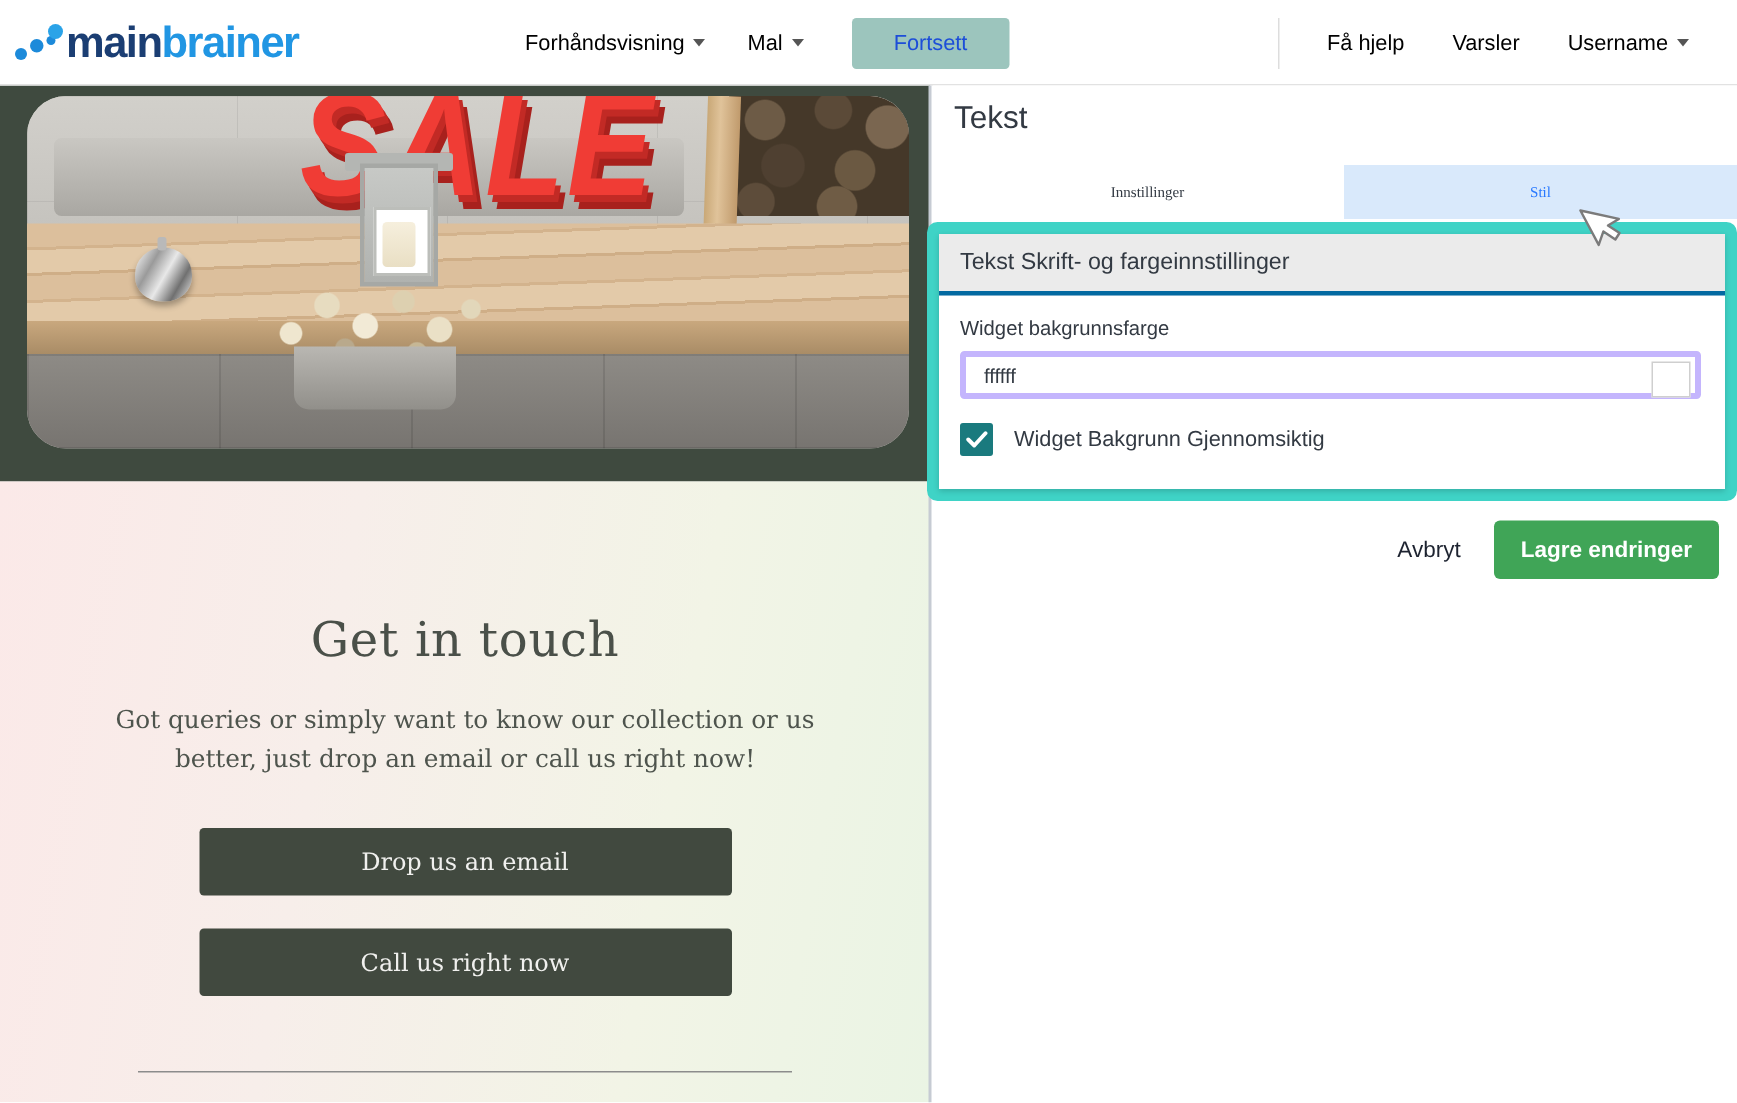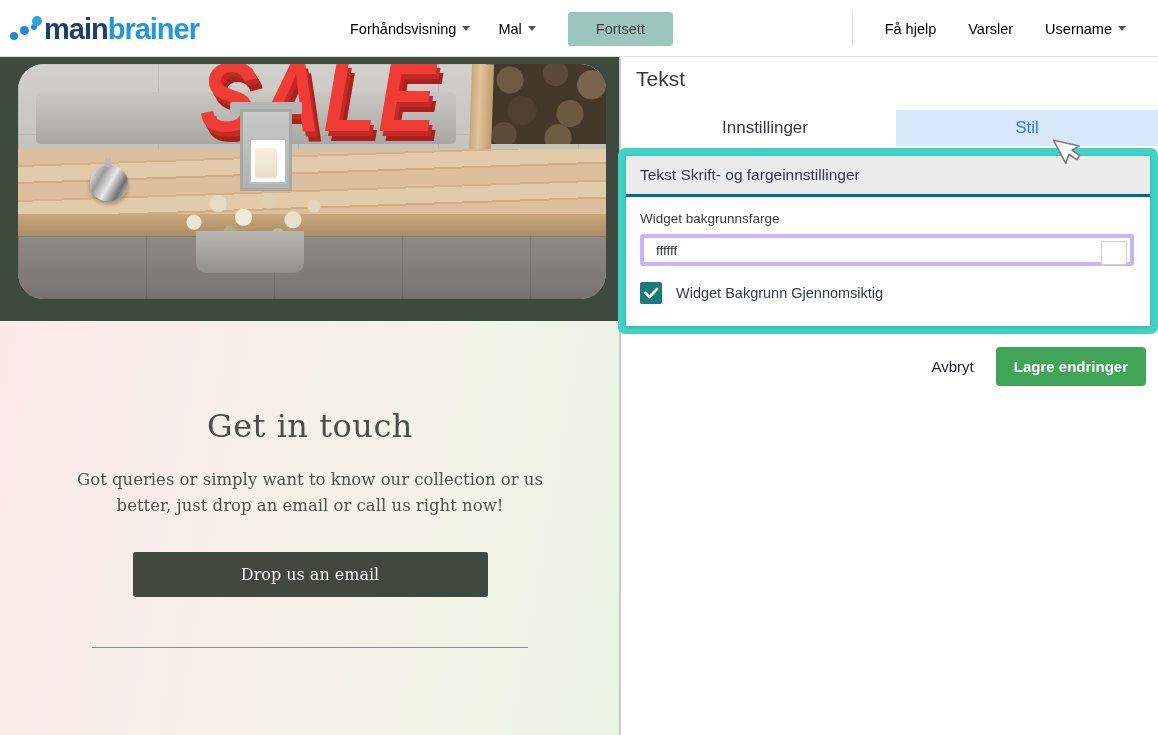--- a/index.html
+++ b/index.html
@@ -39,21 +39,21 @@
     font-size: 14.5px; color: #000000; padding: 6px 14px;
     display: flex; align-items: center; gap: 6px; cursor: pointer;
     white-space: nowrap;
   }
   .caret {
     width: 0; height: 0; border-left: 4px solid transparent;
     border-right: 4px solid transparent; border-top: 5px solid #555;
     display: inline-block;
   }
   .btn-fortsett {
-    background: #9cc5bd; color: #404040; font-size: 14.5px;
+    background: #9cc5bd; color: #1d4ed8; font-size: 14.5px;
     border: none; border-radius: 3px; padding: 9px 28px;
     margin-left: 18px; cursor: pointer; text-align: right;
   }
   .nav-right {
     position: absolute; right: 16px; top: 0; height: 57px;
     display: flex; align-items: center;
   }
   .nav-divider {
     width: 1px; height: 34px; background: #dddddd; margin-right: 16px;
   }
@@ -224,21 +224,21 @@
   }
   .panel-title {
     font-size: 21px; color: #333a43; padding: 10px 0 0 14px; font-weight: normal;
   }
   .tabs {
     position: absolute; left: 12px; top: 53px; width: 524px; height: 36px;
     display: flex;
   }
   .tab {
     flex: 1; display: flex; align-items: center; justify-content: center;
-    font-size: 17px; cursor: pointer;
+    font-size: 10px; cursor: pointer; font-family: Liberation Serif, serif;
   }
   .tab.inactive { color: #333a43; background: #ffffff; }
   .tab.active { color: #2979ff; background: #d9e9fb; }
 
   
   .hl-card {
     position: absolute; left: 618px; top: 148px; width: 540px; height: 186px;
     background: #3fd3c6; border-radius: 7px; padding: 8px;
   }
   .hl-inner {
@@ -354,20 +354,21 @@
         <div class="ph-lantern"></div>
         <div class="ph-flowers"></div>
         <div class="ph-bowl"></div>
       </div>
     </div>
 
     <div class="gradient-section">
       <h1 class="gt-title">Get in touch</h1>
       <p class="gt-body">Got queries or simply want to know our collection or us better, just drop an email or call us right now!</p>
       <button class="gt-btn first">Drop us an email</button>
+      <button class="gt-btn second">Call us right now</button>
       <hr class="gt-rule">
     </div>
   </div>
   <div class="pane-scroll"></div>
 
   <div class="rightpanel">
     <h2 class="panel-title">Tekst</h2>
 
     <div class="tabs">
       <div class="tab inactive">Innstillinger</div>

